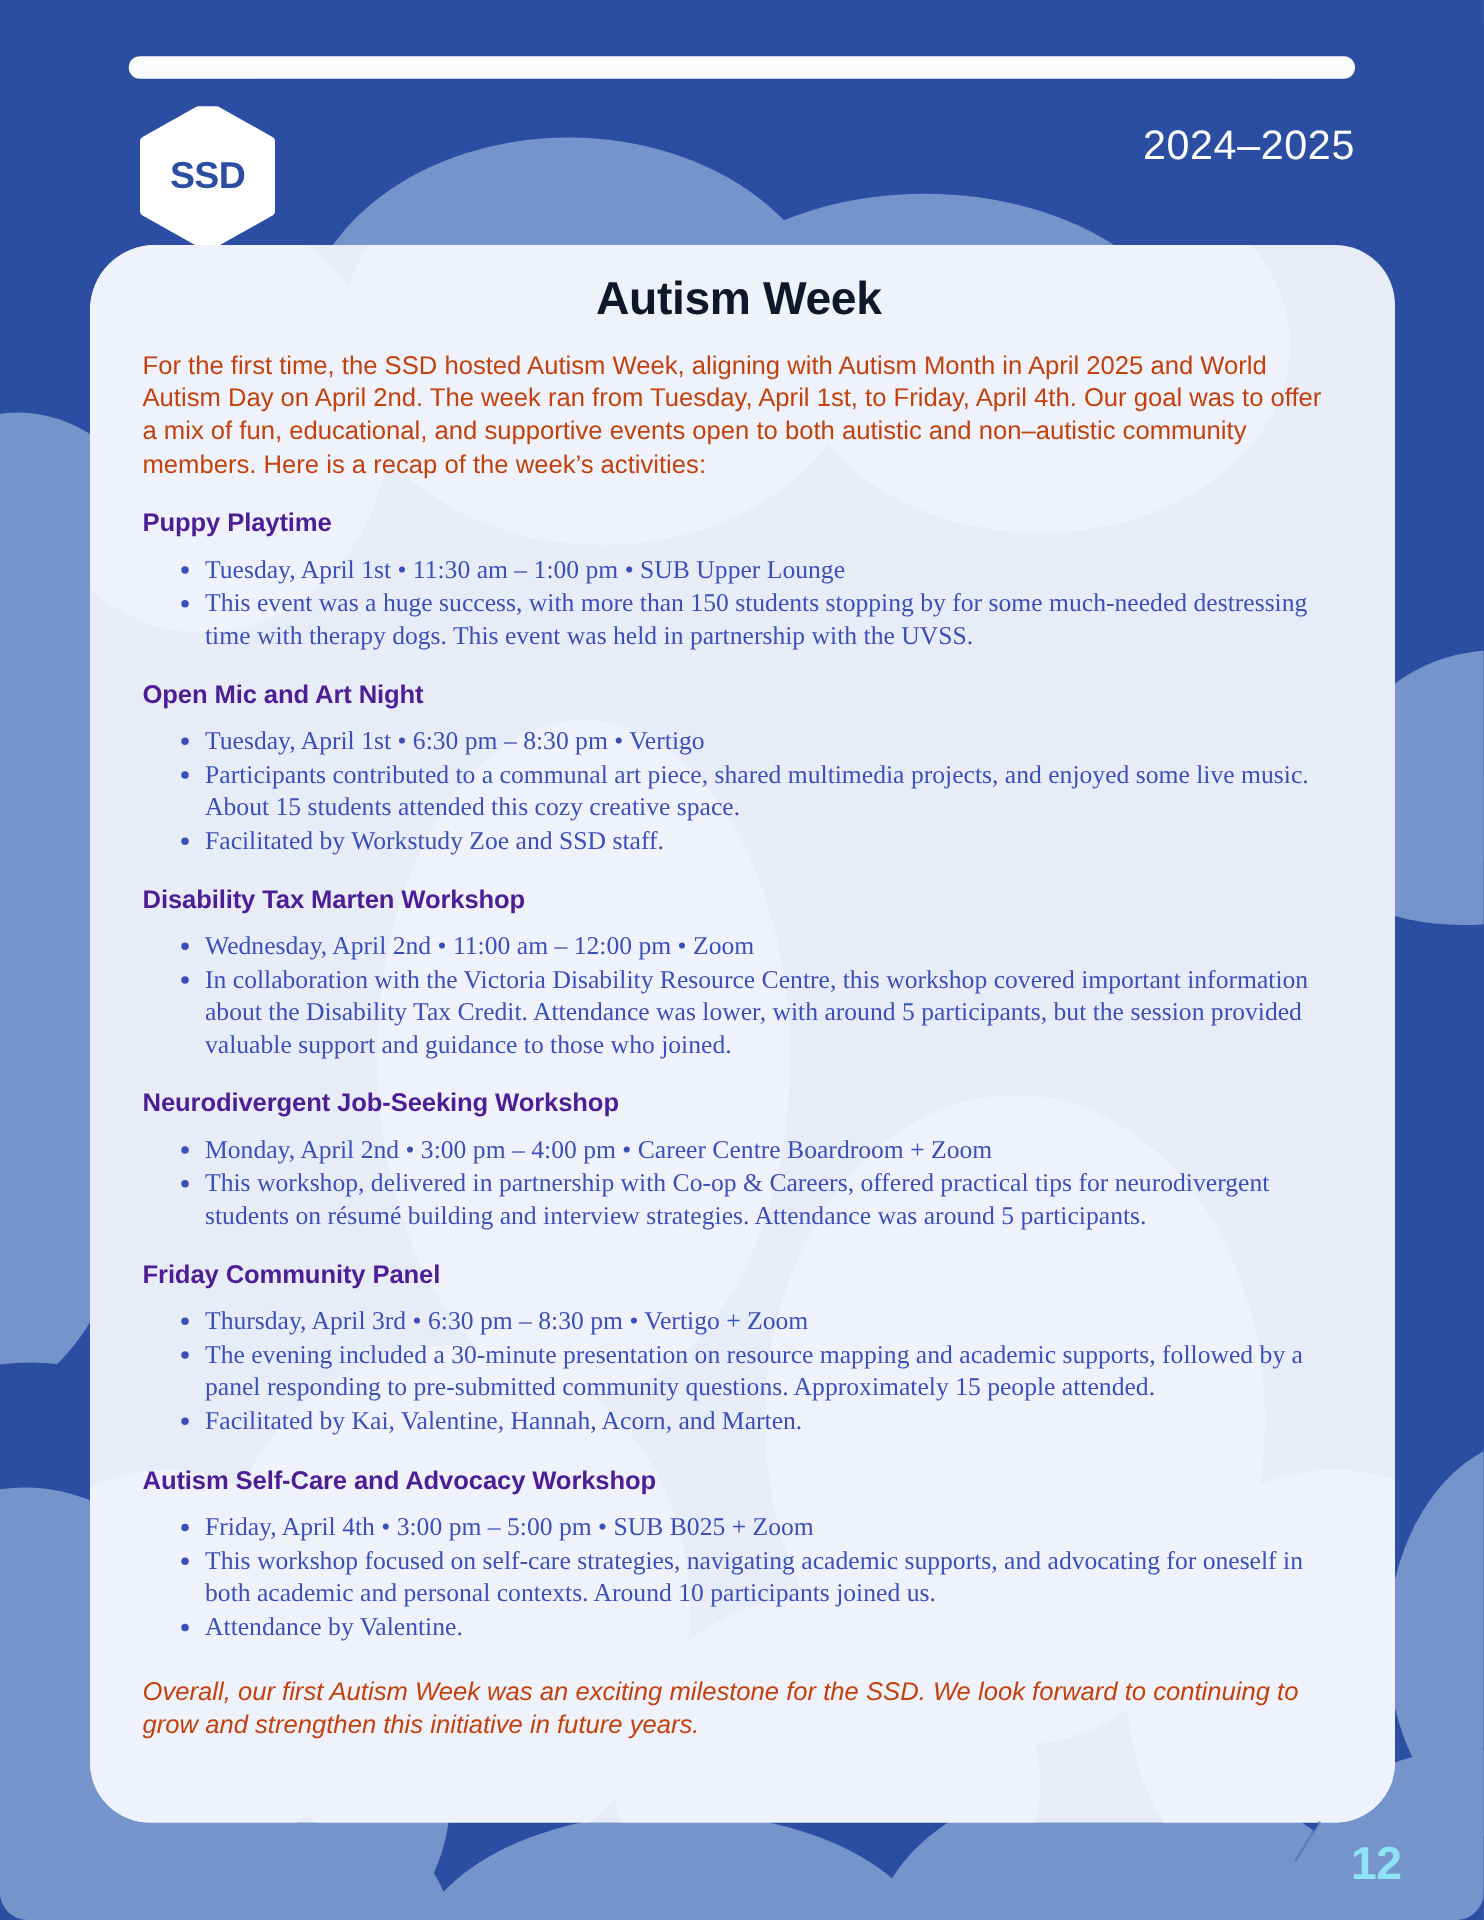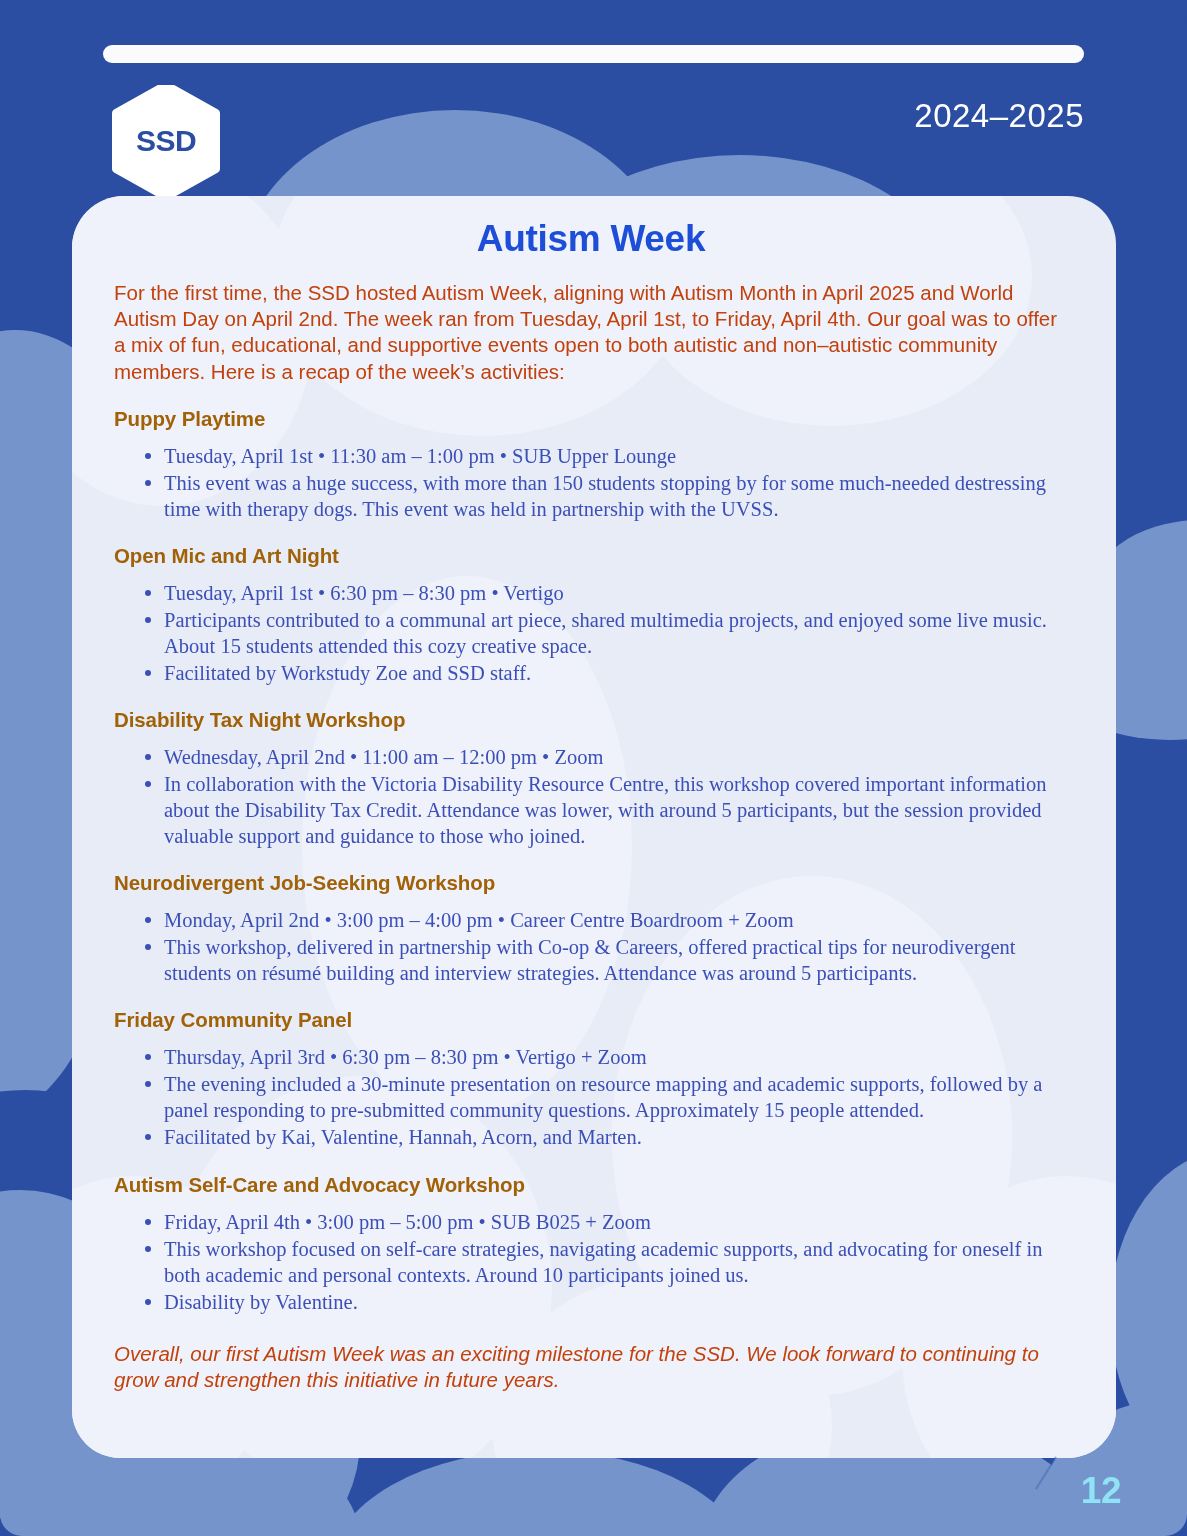--- a/index.html
+++ b/index.html
@@ -130,38 +130,38 @@
   .cb8 { left: -90px;  top: 980px;  width: 300px; height: 330px; }
   .cb9 { left: 420px;  top: 1080px; width: 340px; height: 300px; }
 
   .card-content {
     position: relative;
     padding: 22px 48px 0 42px;
   }
 
   .doc-title {
     text-align: center;
-    color: #1d4ed8;
+    color: #0f172a;
     font-size: 37px;
     font-weight: 700;
     letter-spacing: -0.3px;
     margin: 0 0 20px 0;
   }
 
   .para {
     color: #c2410c;
     font-size: 20.5px;
     line-height: 1.28;
     margin: 0 0 4px 0;
     max-width: 952px;
   }
 
   .section { margin-top: 22px; }
   .section-title {
-    color: #a16207;
+    color: #4c1d95;
     font-size: 20.5px;
     font-weight: 700;
     margin: 0 0 1px 0;
     letter-spacing: -0.1px;
   }
   ul.bullets {
     margin: 12px;
     padding: 0 0 0 38px;
     list-style: none;
     font-family: Liberation Serif, serif;
@@ -267,21 +267,21 @@
           </div>
           <div class="section">
             <div class="section-title">Open Mic and Art Night</div>
             <ul class="bullets">
               <li>Tuesday, April 1st • 6:30 pm – 8:30 pm • Vertigo</li>
               <li>Participants contributed to a communal art piece, shared multimedia projects, and enjoyed some live music. About 15 students attended this cozy creative space.</li>
               <li>Facilitated by Workstudy Zoe and SSD staff.</li>
             </ul>
           </div>
           <div class="section">
-            <div class="section-title">Disability Tax Night Workshop</div>
+            <div class="section-title">Disability Tax Marten Workshop</div>
             <ul class="bullets">
               <li>Wednesday, April 2nd • 11:00 am – 12:00 pm • Zoom</li>
               <li>In collaboration with the Victoria Disability Resource Centre, this workshop covered important information about the Disability Tax Credit. Attendance was lower, with around 5 participants, but the session provided valuable support and guidance to those who joined.</li>
             </ul>
           </div>
           <div class="section">
             <div class="section-title">Neurodivergent Job-Seeking Workshop</div>
             <ul class="bullets">
               <li>Monday, April 2nd • 3:00 pm – 4:00 pm • Career Centre Boardroom + Zoom</li>
               <li>This workshop, delivered in partnership with Co-op &amp; Careers, offered practical tips for neurodivergent students on résumé building and interview strategies. Attendance was around 5 participants.</li>
@@ -293,21 +293,21 @@
               <li>Thursday, April 3rd • 6:30 pm – 8:30 pm • Vertigo + Zoom</li>
               <li>The evening included a 30-minute presentation on resource mapping and academic supports, followed by a panel responding to pre-submitted community questions. Approximately 15 people attended.</li>
               <li>Facilitated by Kai, Valentine, Hannah, Acorn, and Marten.</li>
             </ul>
           </div>
           <div class="section">
             <div class="section-title">Autism Self-Care and Advocacy Workshop</div>
             <ul class="bullets">
               <li>Friday, April 4th • 3:00 pm – 5:00 pm • SUB B025 + Zoom</li>
               <li>This workshop focused on self-care strategies, navigating academic supports, and advocating for oneself in both academic and personal contexts. Around 10 participants joined us.</li>
-              <li>Disability by Valentine.</li>
+              <li>Attendance by Valentine.</li>
             </ul>
           </div>
         </div>
       <p class="para closing">Overall, our first Autism Week was an exciting milestone for the SSD. We look forward to continuing to grow and strengthen this initiative in future years.</p>
     </div>
   </div>
 
   <div class="slash"></div>
   <div class="page-num">12</div>
 

